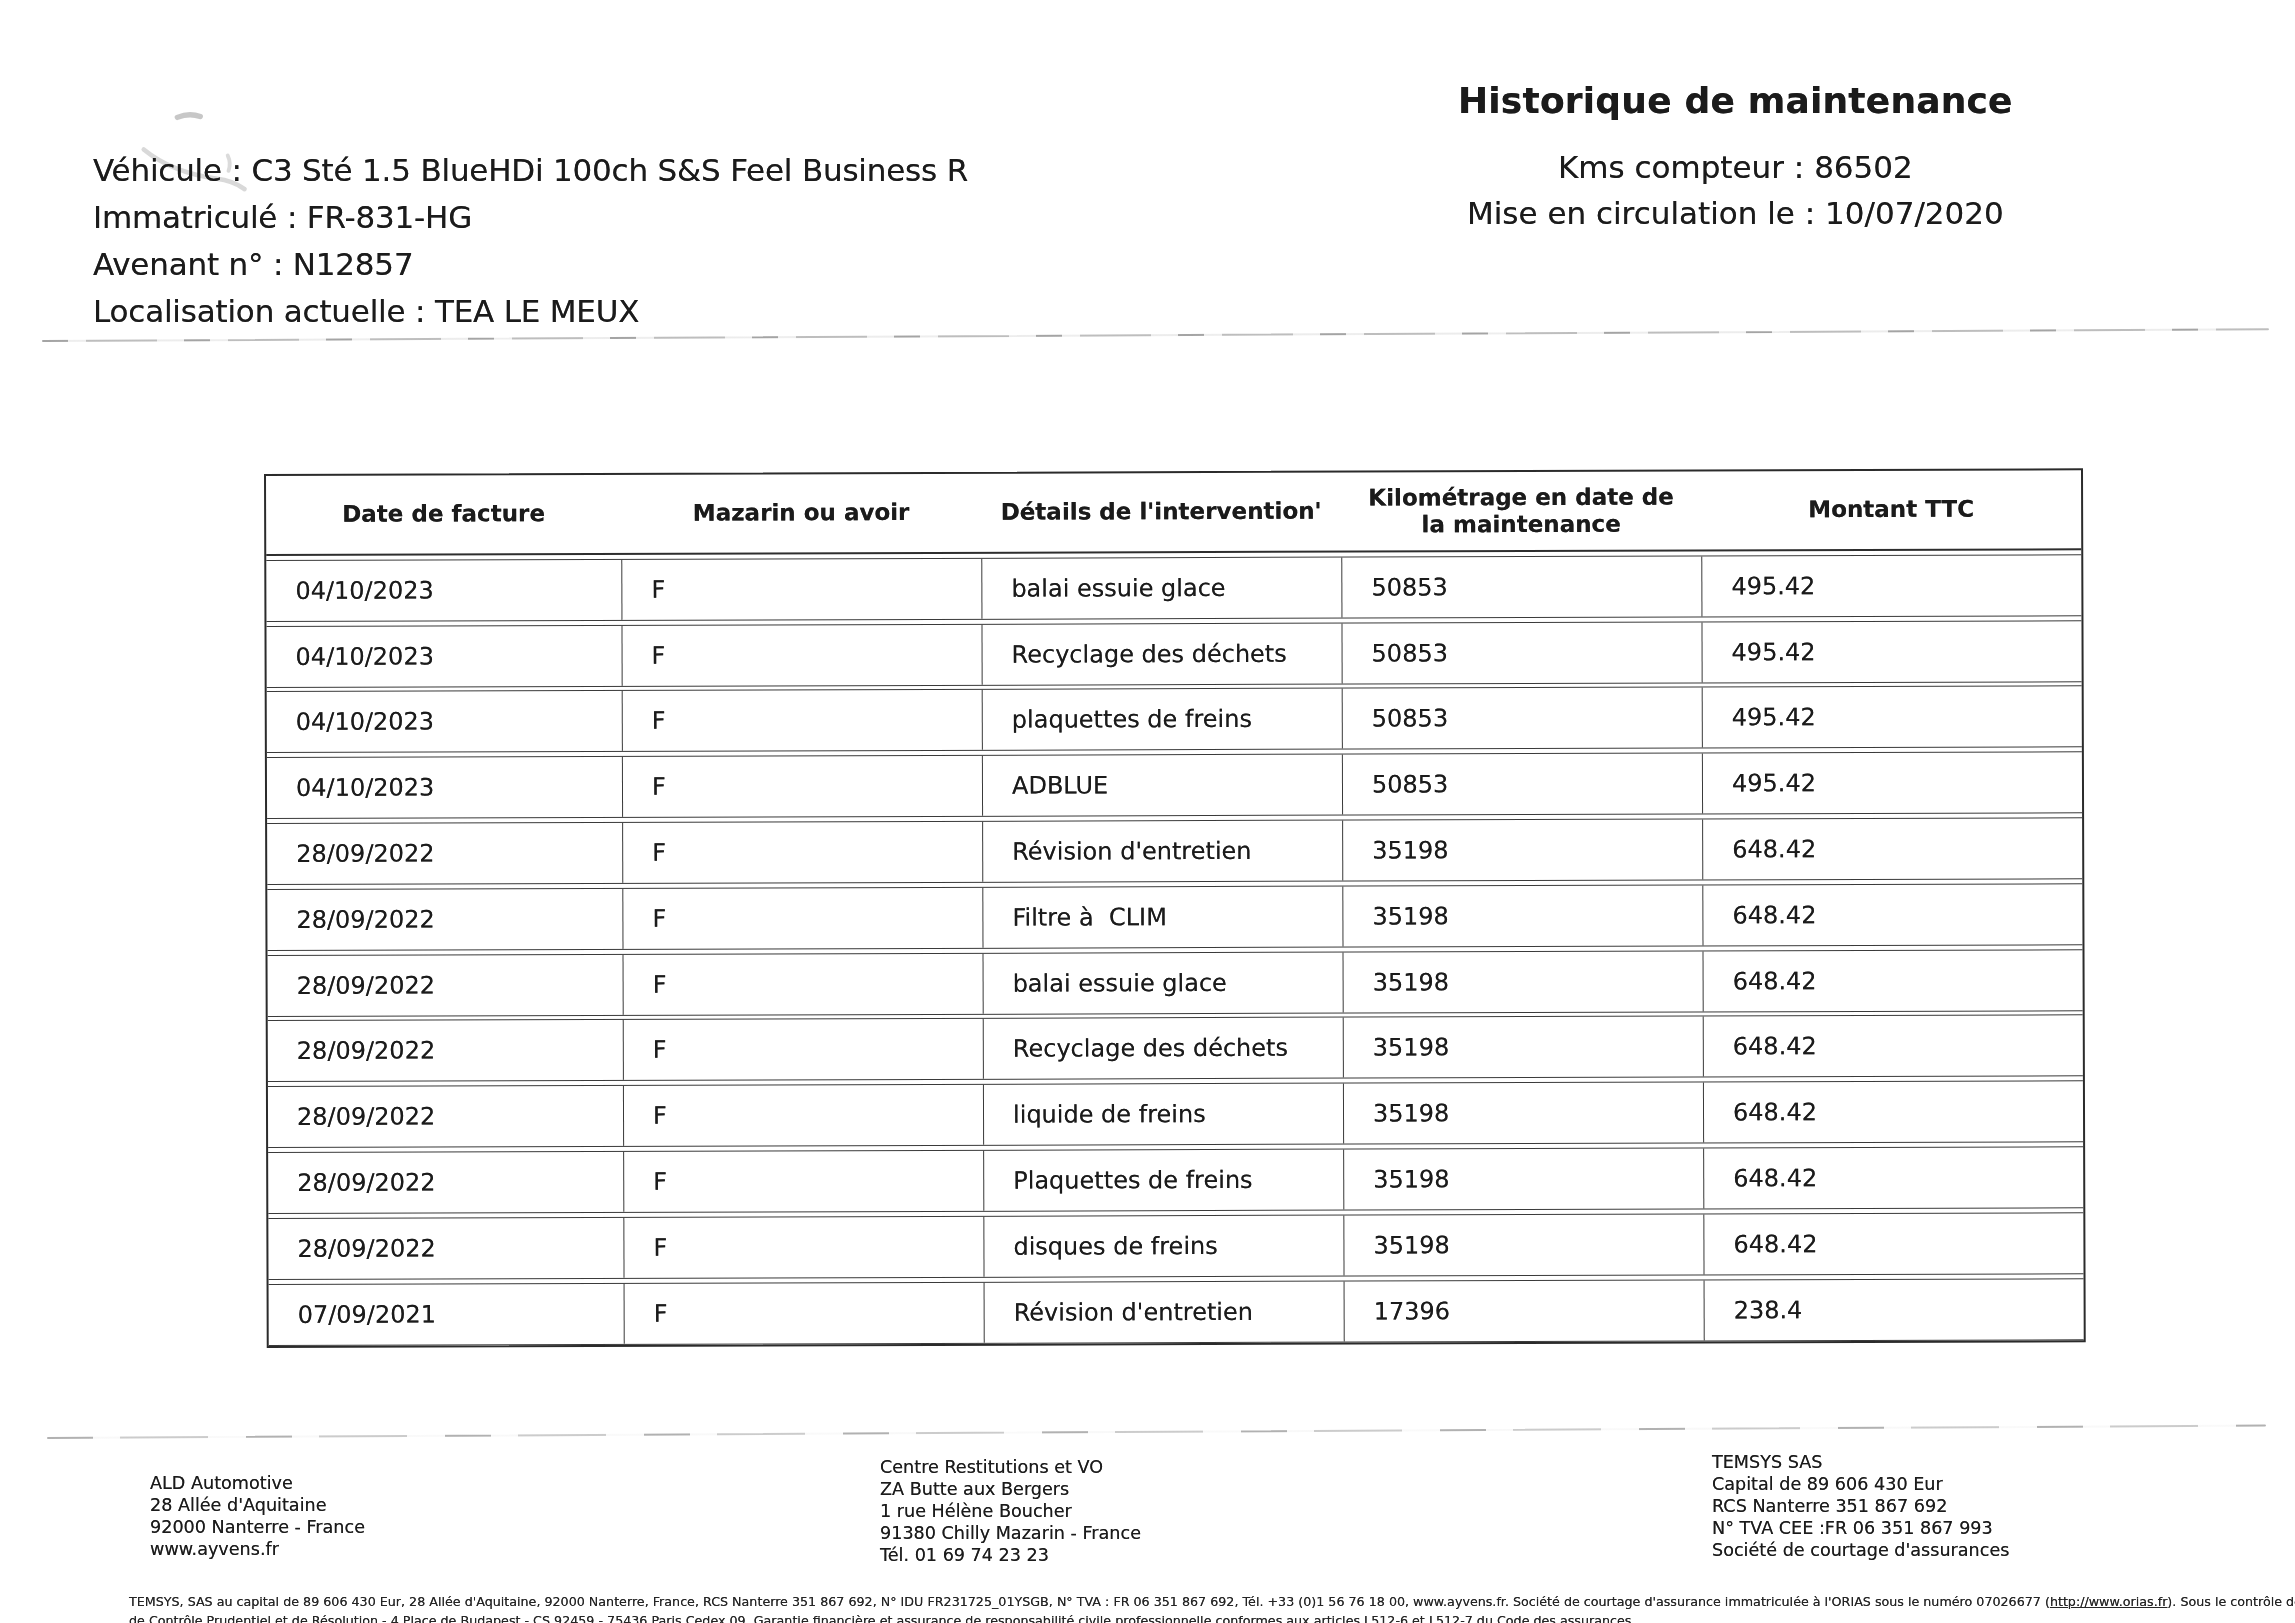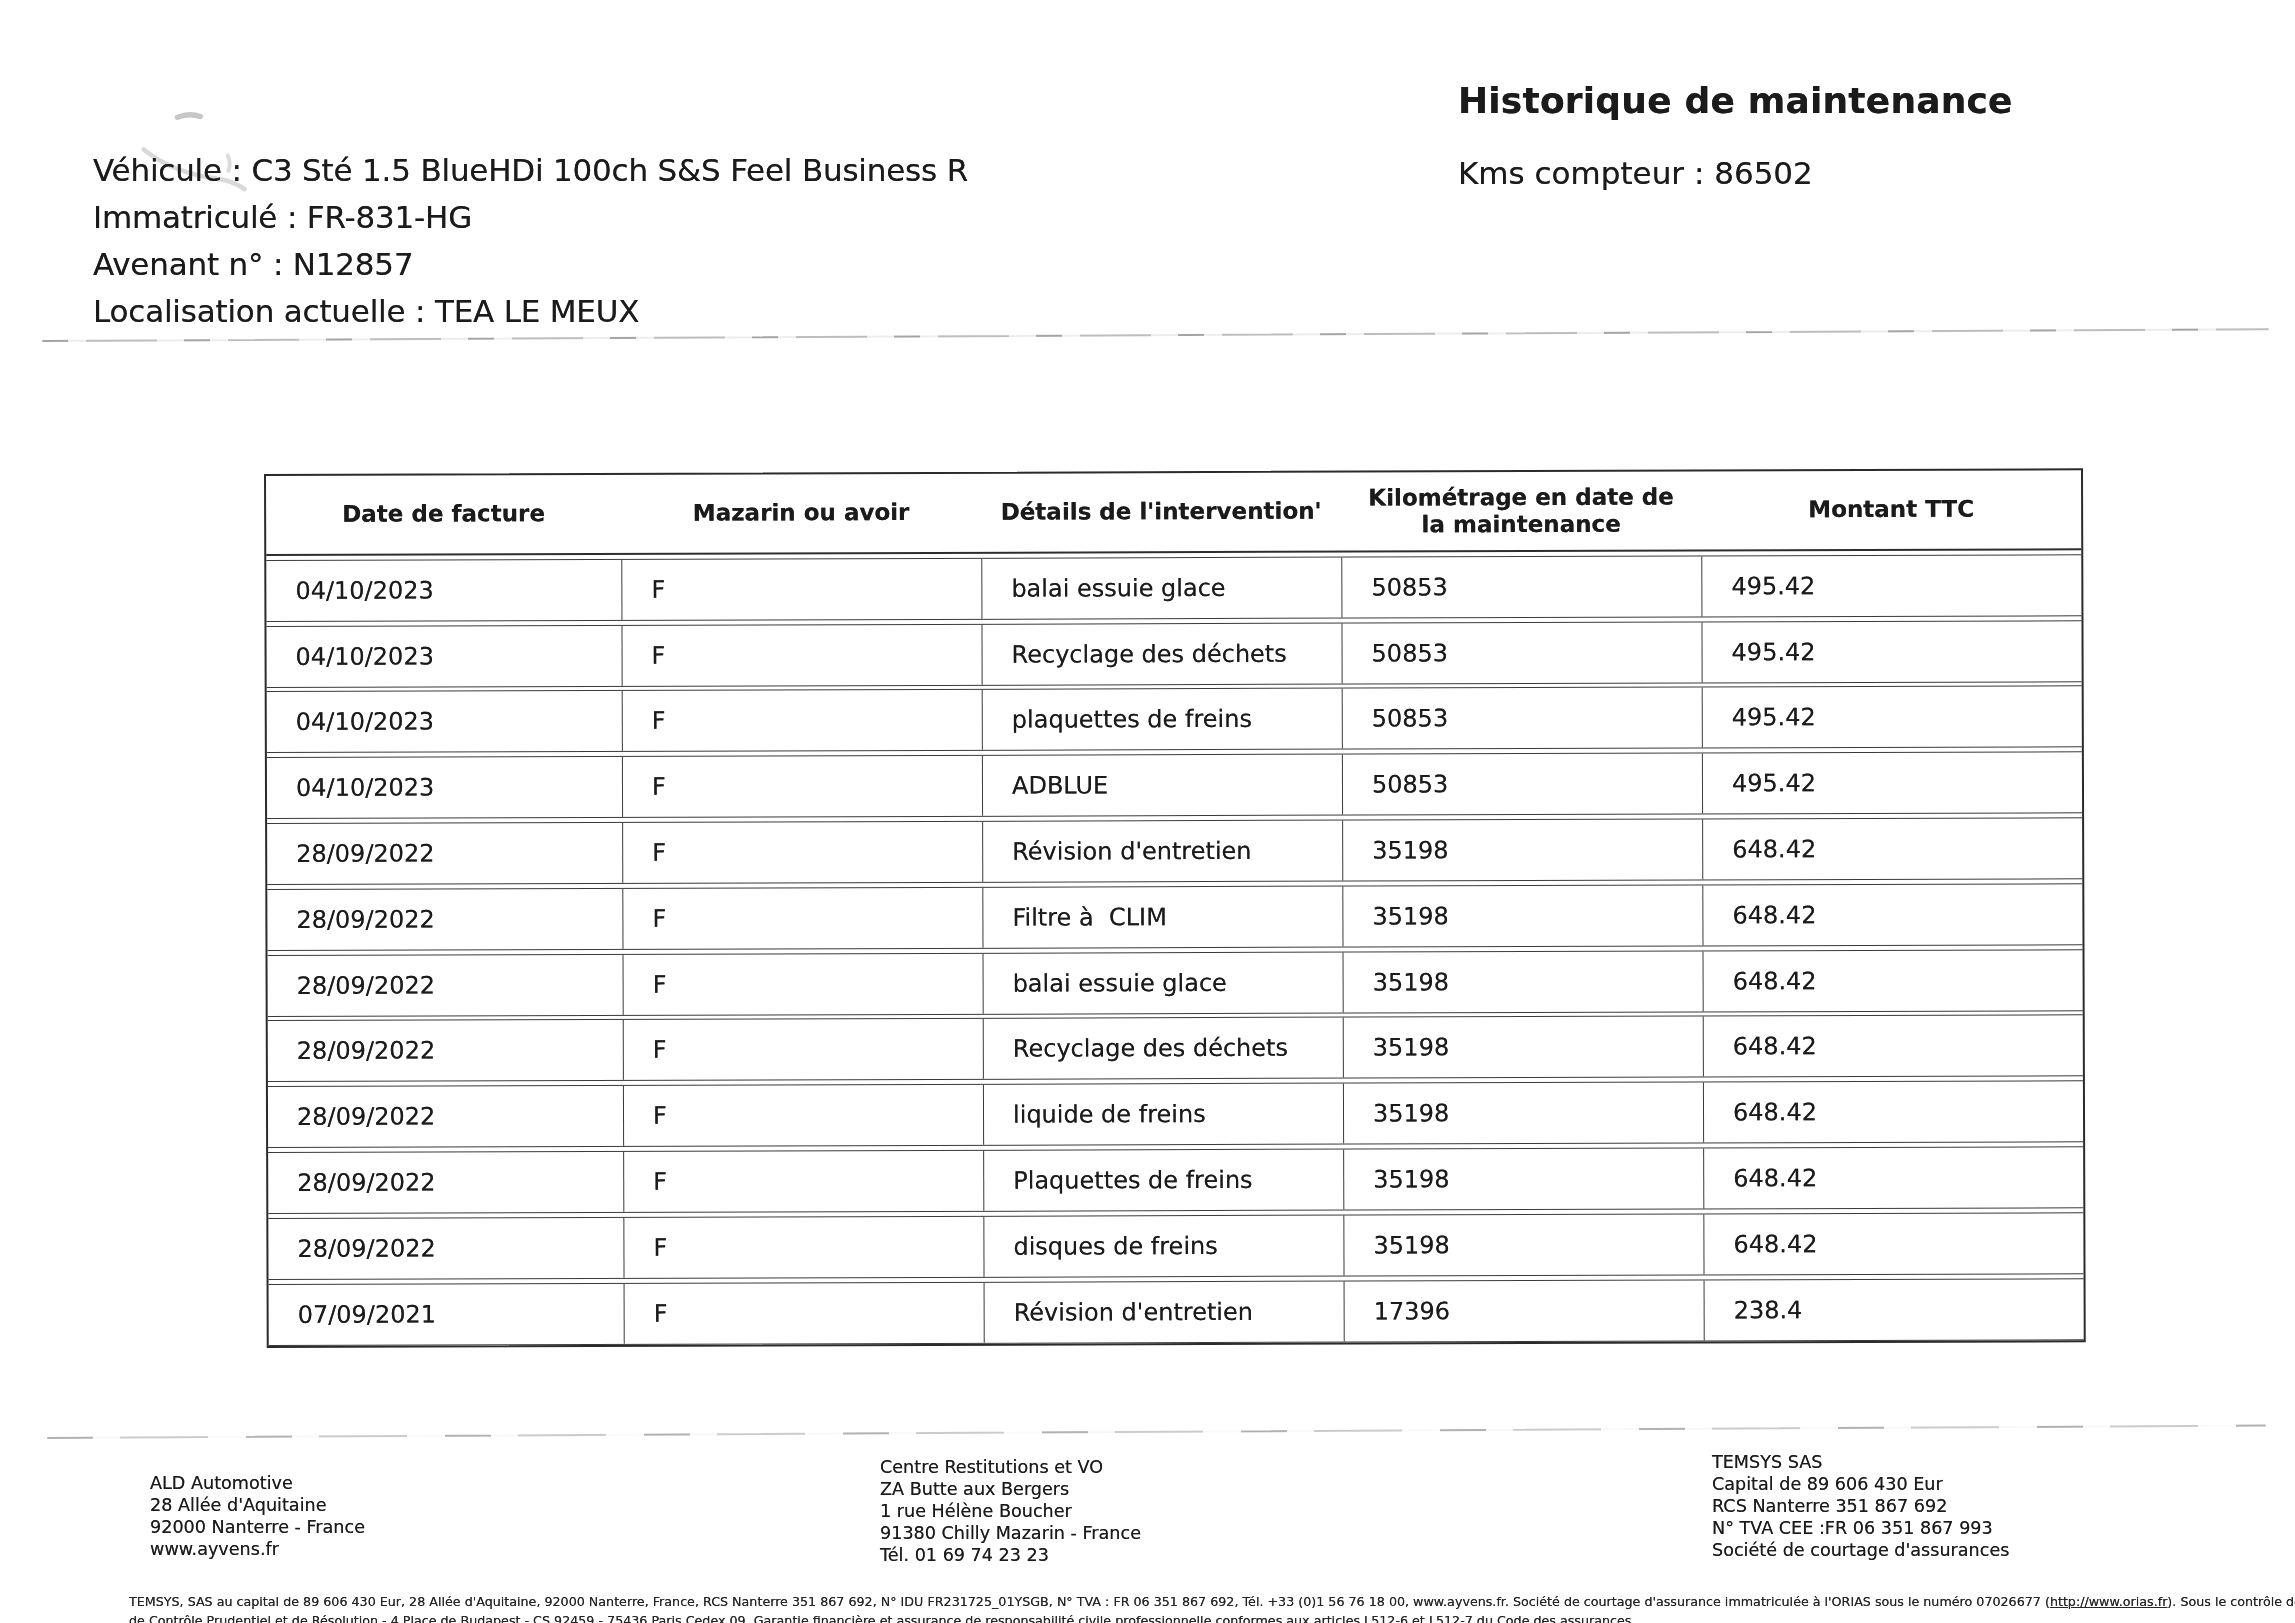--- a/index.html
+++ b/index.html
@@ -6,21 +6,21 @@
   .page {
     position:relative; width:2295px; height:1624px; background:#ffffff;
     overflow:hidden; font-family:"DejaVu Sans","Liberation Sans",sans-serif;
     color:#1b1b1b; text-shadow:0 0 0.5px rgba(25,25,25,0.75);
   }
 
   
   .hdr-left { position:absolute; left:93px; top:147px; font-size:31px; line-height:47px; letter-spacing:-0.2px; }
   .hdr-right { position:absolute; left:1458px; top:80px; }
   .doc-title { margin:0; font-size:36px; font-weight:bold; letter-spacing:0.2px; }
-  .hdr-right-lines { margin-top:29px; font-size:31px; line-height:46px; }
+  .hdr-right-lines { margin-top:23px; font-size:31px; line-height:46px;text-align:center; }
 
   
   .smudge { position:absolute; left:130px; top:99px; opacity:0.55; }
   .scanline { position:absolute; height:2.3px; border-radius:1.5px; }
   .scanline.a {
     left:42px; top:340px; width:2227px; transform:rotate(-0.30deg); transform-origin:left center;
     background:repeating-linear-gradient(90deg,
       rgba(90,90,90,0.55) 0 26px, rgba(160,160,160,0.18) 26px 44px,
       rgba(110,110,110,0.45) 44px 115px, rgba(170,170,170,0.22) 115px 142px);
   }
@@ -81,20 +81,21 @@
     <div>Véhicule : C3 Sté 1.5 BlueHDi 100ch S&amp;S Feel Business R</div>
     <div>Immatriculé : FR-831-HG</div>
     <div>Avenant n° : N12857</div>
     <div>Localisation actuelle : TEA LE MEUX</div>
   </div>
 
   <div class="hdr-right">
     <h1 class="doc-title">Historique de maintenance</h1>
     <div class="hdr-right-lines">
       <div>Kms compteur : 86502</div>
+      <div>Mise en circulation le : 10/07/2020</div>
     </div>
   </div>
 
   <div class="scanline a"></div>
 
   <div class="mtable">
     <div class="thead">
       <div class="th c1">
           <span>Date de facture</span>
         </div>

